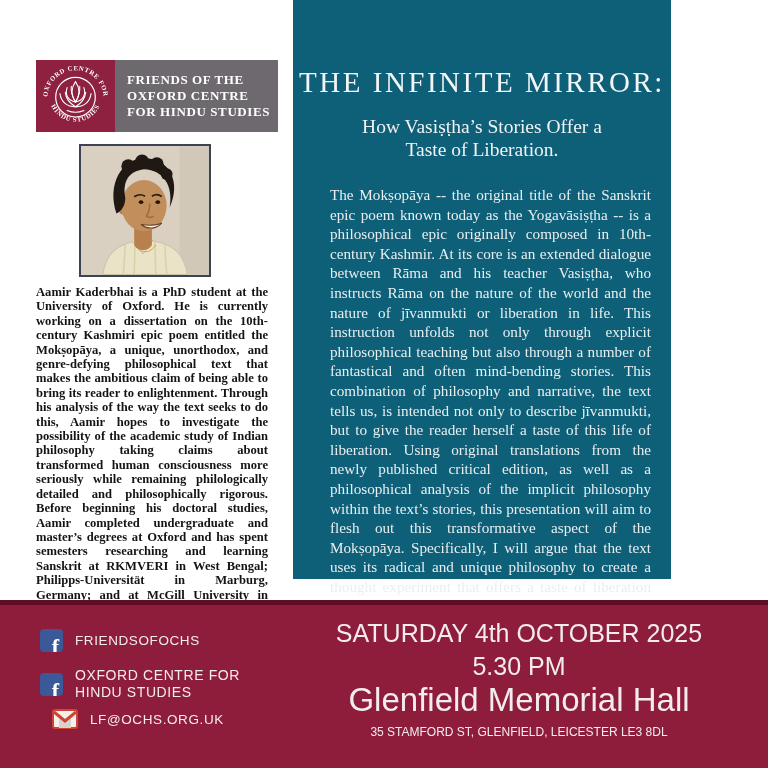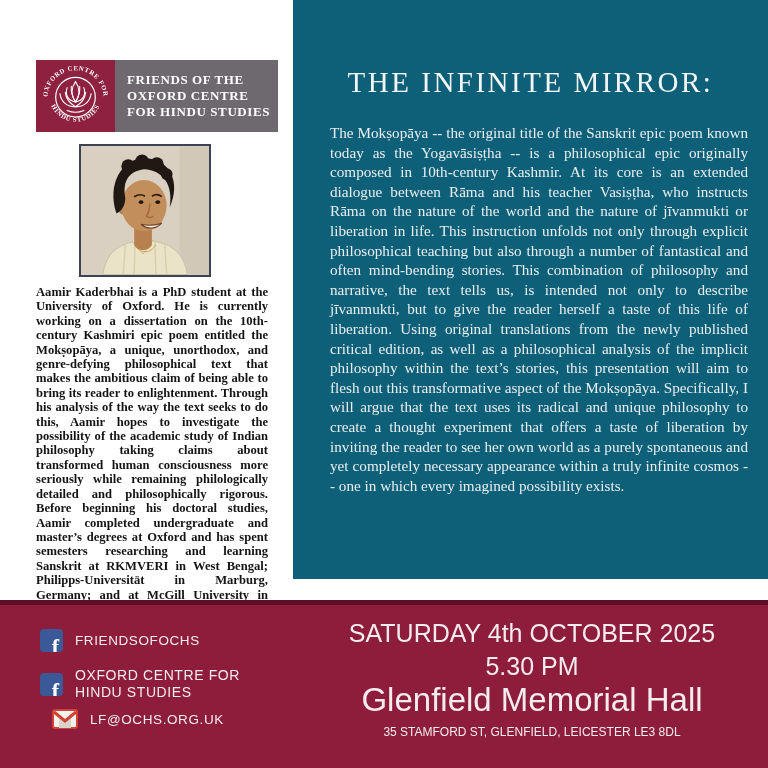--- a/index.html
+++ b/index.html
@@ -12,21 +12,21 @@
   .logo-square svg{display:block;width:100%;height:100%;}
   .logo-gray{flex:1;background:#6e696e;color:#ffffff;font-family:"Liberation Serif",serif;
              font-weight:bold;font-size:13px;line-height:16px;letter-spacing:0.6px;
              padding:12px 8px 0 12px;box-sizing:border-box;white-space:nowrap;}
   .photo{position:absolute;left:79px;top:144px;width:128px;height:129px;border:2px solid #3c4356;background:#d9d0c2;}
   .photo svg{display:block;width:100%;height:100%;}
   .bio{position:absolute;left:36px;top:285px;width:232px;margin:0;
        font-size:12.6px;line-height:14.4px;text-align:justify;color:#141414;font-weight:bold;}
 
   
-  .talk-panel{position:absolute;left:293px;top:0;width:475px;height:579px;background:#0e5f78;color:#eef3f4;}
+  .talk-panel{position:absolute;left:293px;top:0;width:378px;height:579px;background:#0e5f78;color:#eef3f4;}
   .talk-title{margin:66px 0 0 0;text-align:center;font-weight:normal;
               font-size:29px;letter-spacing:2.5px;color:#f2f6f7;}
   .talk-subtitle{margin:16px 0 0 0;text-align:center;font-weight:normal;
                  font-size:19.5px;line-height:23px;color:#eef3f4;}
   .abstract{margin:24px 20px 0 37px;font-size:15.2px;line-height:19.6px;
             text-align:justify;color:#e9eff1;}
 
   
   .footer{position:absolute;left:0;top:600px;width:768px;height:168px;background:#8e1c3b;
           border-top:5px solid #5e0f26;box-sizing:border-box;font-family:"Liberation Sans",sans-serif;}
@@ -34,21 +34,21 @@
   .social-row .icon{flex:0 0 auto;}
   .row1{left:40px;top:24px;}
   .row2{left:40px;top:62px;}
   .row3{left:52px;top:104px;}
   .fb-icon{width:23px;height:23px;background:#3b5998;border-radius:4px;position:relative;overflow:hidden;}
   .fb-icon span{position:absolute;right:4px;bottom:-6px;color:#fff;
                 font:bold 22px/22px "Liberation Serif",serif;}
   .mail-icon{width:26px;height:20px;}
   .social-label{margin-left:12px;font-size:13.5px;letter-spacing:0.6px;}
   .social-label.two-line{font-size:14px;line-height:17px;}
-  .event-block{position:absolute;left:301px;top:12px;width:462px;text-align:center;color:#f3ecee;}
+  .event-block{position:absolute;left:288px;top:12px;width:462px;text-align:center;color:#f3ecee;}
   .ev-date{font-size:25px;line-height:33px;}
   .ev-time{font-size:25px;line-height:33px;}
   .ev-venue{font-size:33px;line-height:34px;}
   .ev-address{font-size:12px;line-height:30px;}
 </style>
 </head>
 <body>
 
 <div class="poster">
 
@@ -104,20 +104,24 @@
       <ellipse cx="78" cy="56.5" rx="2.4" ry="1.8" fill="#241509"></ellipse>
       <path d="M70 58 C69.5 64 68.5 68 66.5 70.5 C68.5 72.5 71.5 72.5 73.5 70.5" stroke="#a06a3c" stroke-width="1.5" fill="none"></path>
       <path d="M61 79 C67 84.5 77 84 82 77.5 C77 80.5 67 80.5 61 79 Z" fill="#fdf7ee" stroke="#6f4226" stroke-width="1.2"></path>
     </svg>
   </div>
 
   <p class="bio">Aamir Kaderbhai is a PhD student at the University of Oxford. He is currently working on a dissertation on the 10th-century Kashmiri epic poem entitled the Mokṣopāya, a unique, unorthodox, and genre-defying philosophical text that makes the ambitious claim of being able to bring its reader to enlightenment. Through his analysis of the way the text seeks to do this, Aamir hopes to investigate the possibility of the academic study of Indian philosophy taking claims about transformed human consciousness more seriously while remaining philologically detailed and philosophically rigorous. Before beginning his doctoral studies, Aamir completed undergraduate and master’s degrees at Oxford and has spent semesters researching and learning Sanskrit at RKMVERI in West Bengal; Philipps-Universität in Marburg, Germany; and at McGill University in Montreal, Canada.</p>
 
   <div class="talk-panel">
     <h1 class="talk-title">THE INFINITE MIRROR:</h1>
+    <h2 class="talk-subtitle">
+      <span>How Vasiṣṭha’s Stories Offer a</span><br>
+      <span>Taste of Liberation.</span>
+    </h2>
     <p class="abstract">The Mokṣopāya -- the original title of the Sanskrit epic poem known today as the Yogavāsiṣṭha -- is a philosophical epic originally composed in 10th-century Kashmir. At its core is an extended dialogue between Rāma and his teacher Vasiṣṭha, who instructs Rāma on the nature of the world and the nature of jīvanmukti or liberation in life. This instruction unfolds not only through explicit philosophical teaching but also through a number of fantastical and often mind-bending stories. This combination of philosophy and narrative, the text tells us, is intended not only to describe jīvanmukti, but to give the reader herself a taste of this life of liberation. Using original translations from the newly published critical edition, as well as a philosophical analysis of the implicit philosophy within the text’s stories, this presentation will aim to flesh out this transformative aspect of the Mokṣopāya. Specifically, I will argue that the text uses its radical and unique philosophy to create a thought experiment that offers a taste of liberation by inviting the reader to see her own world as a purely spontaneous and yet completely necessary appearance within a truly infinite cosmos -- one in which every imagined possibility exists.</p>
   </div>
 
   <div class="footer">
 
     <div class="social-row row1">
       <div class="icon fb-icon">
           <span>f</span>
         </div>
       <div class="social-label">FRIENDSOFOCHS</div>

